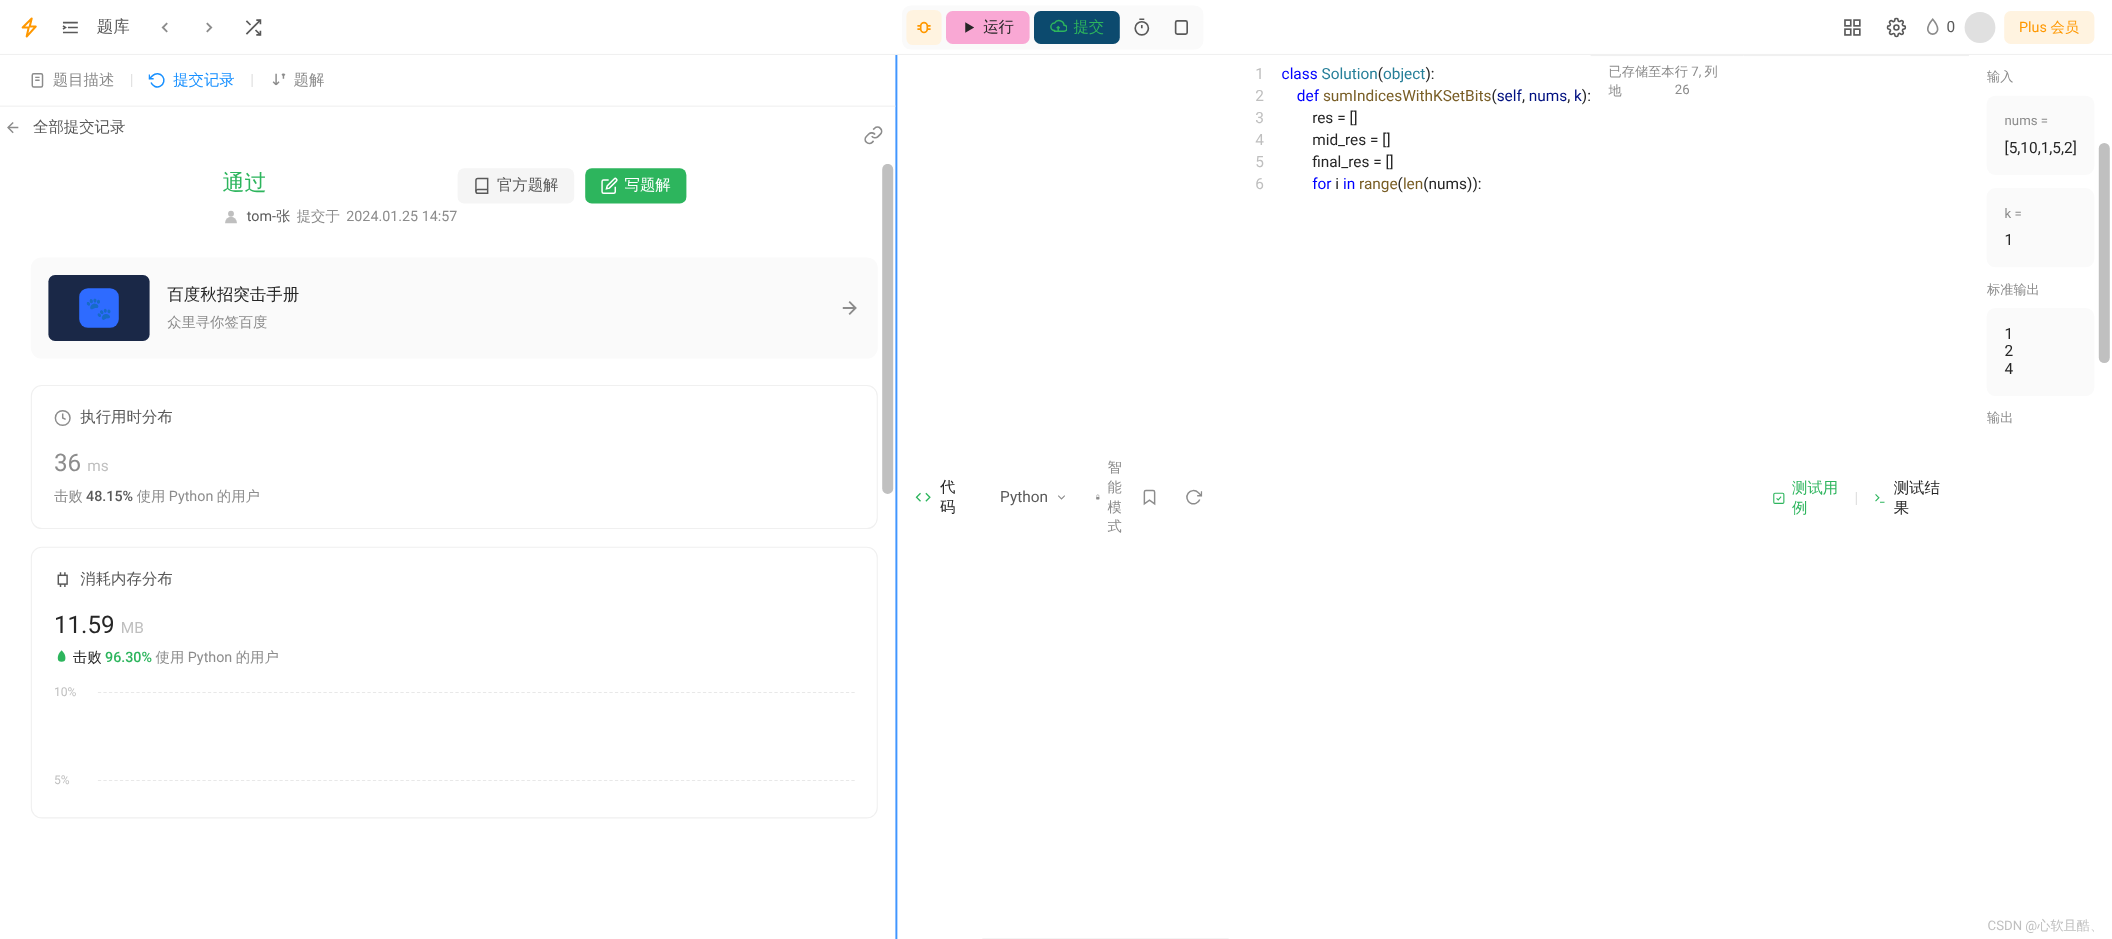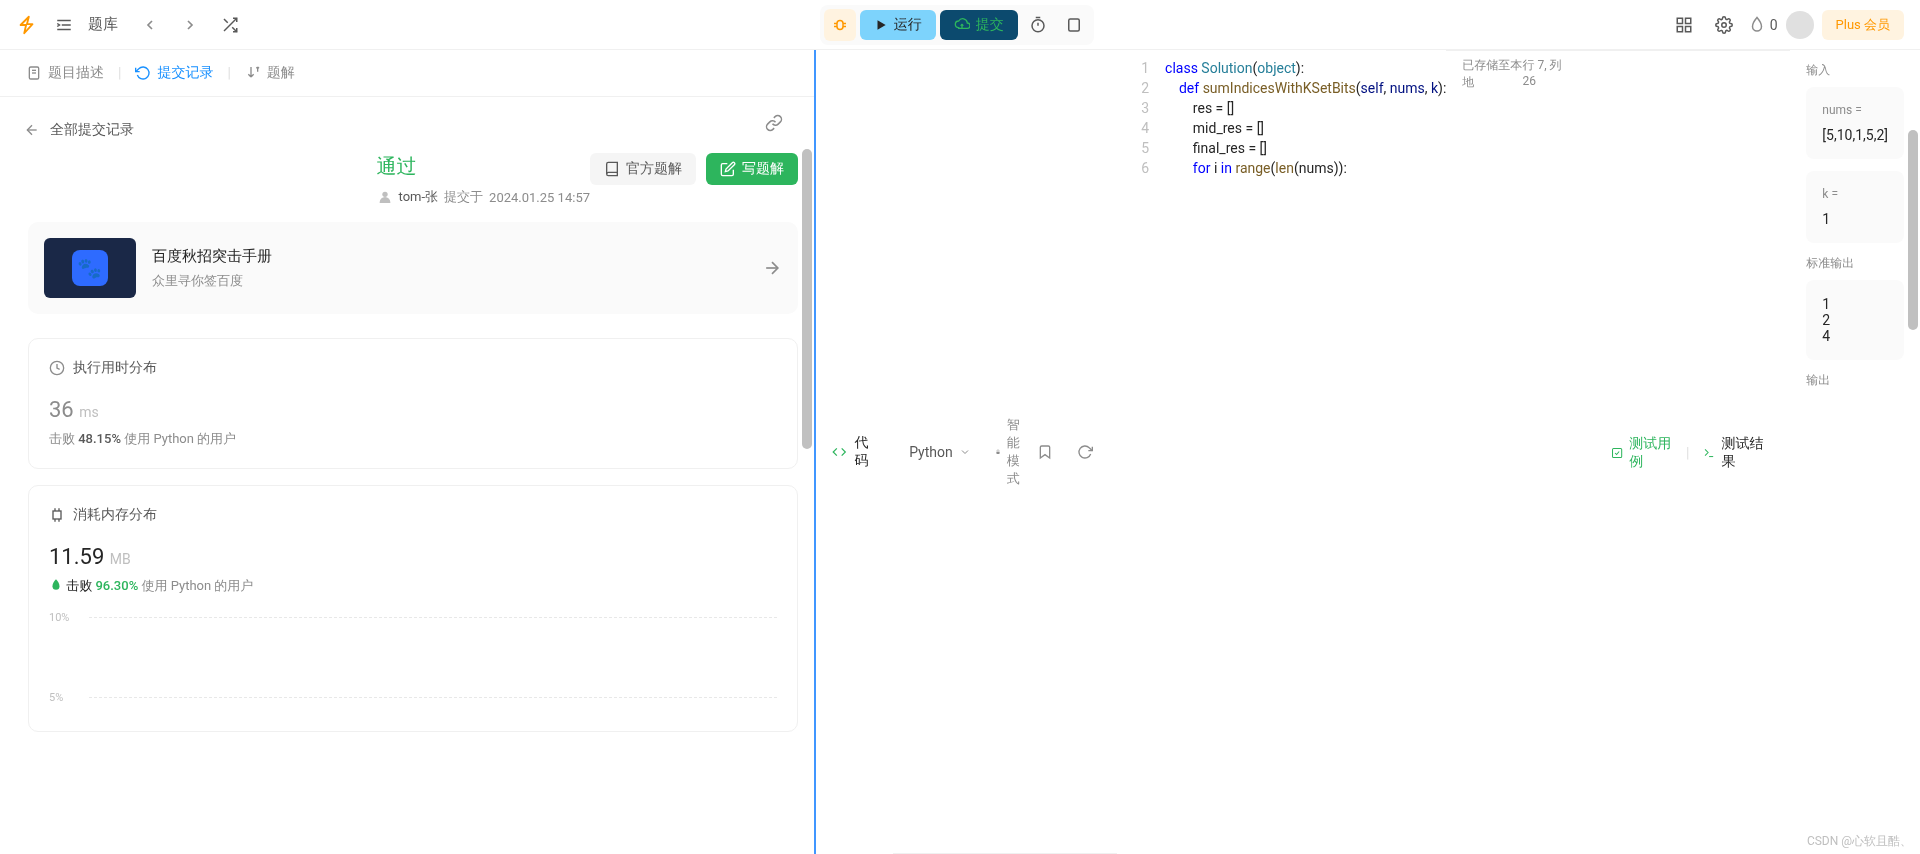--- a/index.html
+++ b/index.html
@@ -2,37 +2,37 @@
 <html><head>
 <meta charset="utf-8">
 <style>
 * { margin:0; padding:0; box-sizing:border-box; font-family:-apple-system,BlinkMacSystemFont,"Segoe UI",Roboto,"Helvetica Neue",Arial,sans-serif; }
 body { background:#fff; color:#262626; font-size:14px; overflow:hidden; }
 .topbar { height:50px; display:flex; align-items:center; padding:0 16px; border-bottom:1px solid #f0f0f0; justify-content:space-between; }
 .topbar-left, .topbar-center, .topbar-right { display:flex; align-items:center; gap:8px; }
 .logo { width:24px; height:24px; display:flex; align-items:center; }
 .icon-btn { width:32px; height:32px; display:flex; align-items:center; justify-content:center; border-radius:6px; color:#595959; cursor:pointer; }
 .nav-label { font-size:15px; color:#595959; margin-right:8px; }
-.run-btn { display:flex; align-items:center; gap:6px; padding:6px 14px; background:#7dd3fc; border-radius:6px; cursor:pointer; color:#262626; }
+.run-btn { display:flex; align-items:center; gap:6px; padding:6px 14px; background:#f9a8d4; border-radius:6px; cursor:pointer; color:#262626; }
 .submit-btn { display:flex; align-items:center; gap:6px; padding:6px 14px; background:#0c4a6e; border-radius:6px; cursor:pointer; color:#2db55d; }
 .center-group { display:flex; align-items:center; gap:4px; background:#fafafa; padding:4px; border-radius:8px; }
 .plus-badge { background:#fff3e0; color:#ff9800; padding:6px 14px; border-radius:6px; font-size:13px; }
 .streak { display:flex; align-items:center; gap:4px; color:#595959; }
 .avatar { width:28px; height:28px; border-radius:50%; background:#e0e0e0; }
 .main { display:flex; height:calc(100vh - 50px); }
 .left-panel { width:816px; border-right:2px solid #4096ff; display:flex; flex-direction:column; background:#fff; }
 .right-panel { flex:1; display:flex; background:#fff; }
 .tabs { display:flex; align-items:center; padding:8px 16px; gap:4px; border-bottom:1px solid #f0f0f0; }
 .tab { display:flex; align-items:center; gap:6px; padding:6px 10px; color:#8c8c8c; cursor:pointer; font-size:14px; }
 .tab.active { color:#1890ff; }
 .tab-divider { color:#e0e0e0; }
-.breadcrumb-row { display:flex; align-items:flex-end; justify-content:space-between; padding:10px 24px; }
+.breadcrumb-row { display:flex; align-items:flex-start; justify-content:space-between; padding:10px 4px; }
 .breadcrumb { display:flex; align-items:center; gap:10px; color:#595959; }
 .left-content { flex:1; overflow-y:auto; padding:4px 16px 16px 28px; position:relative; }
-.status-row { display:flex; justify-content:flex-end; align-items:flex-start; margin-bottom:16px; }
+.status-row { display:flex; justify-content:center; align-items:flex-start; margin-bottom:28px; }
 .status-pass { color:#2db55d; font-size:20px; font-weight:500; }
 .meta-row { display:flex; align-items:center; gap:6px; color:#8c8c8c; font-size:13px; margin-top:8px; }
 .action-btns { display:flex; gap:10px; }
 .btn-outline { display:flex; align-items:center; gap:6px; padding:7px 14px; background:#f5f5f5; border-radius:6px; cursor:pointer; color:#595959; }
 .btn-primary { display:flex; align-items:center; gap:6px; padding:7px 14px; background:#2db55d; border-radius:6px; cursor:pointer; color:#fff; }
 .promo-card { display:flex; align-items:center; gap:16px; padding:16px; background:#fafafa; border-radius:10px; margin-bottom:24px; cursor:pointer; }
 .promo-img { width:92px; height:60px; background:#1a2847; border-radius:6px; display:flex; align-items:center; justify-content:center; }
 .paw { width:36px; height:36px; background:#2e6bff; border-radius:8px; display:flex; align-items:center; justify-content:center; color:#fff; font-size:20px; }
 .promo-text { flex:1; }
 .promo-title { font-size:15px; color:#262626; margin-bottom:6px; }

